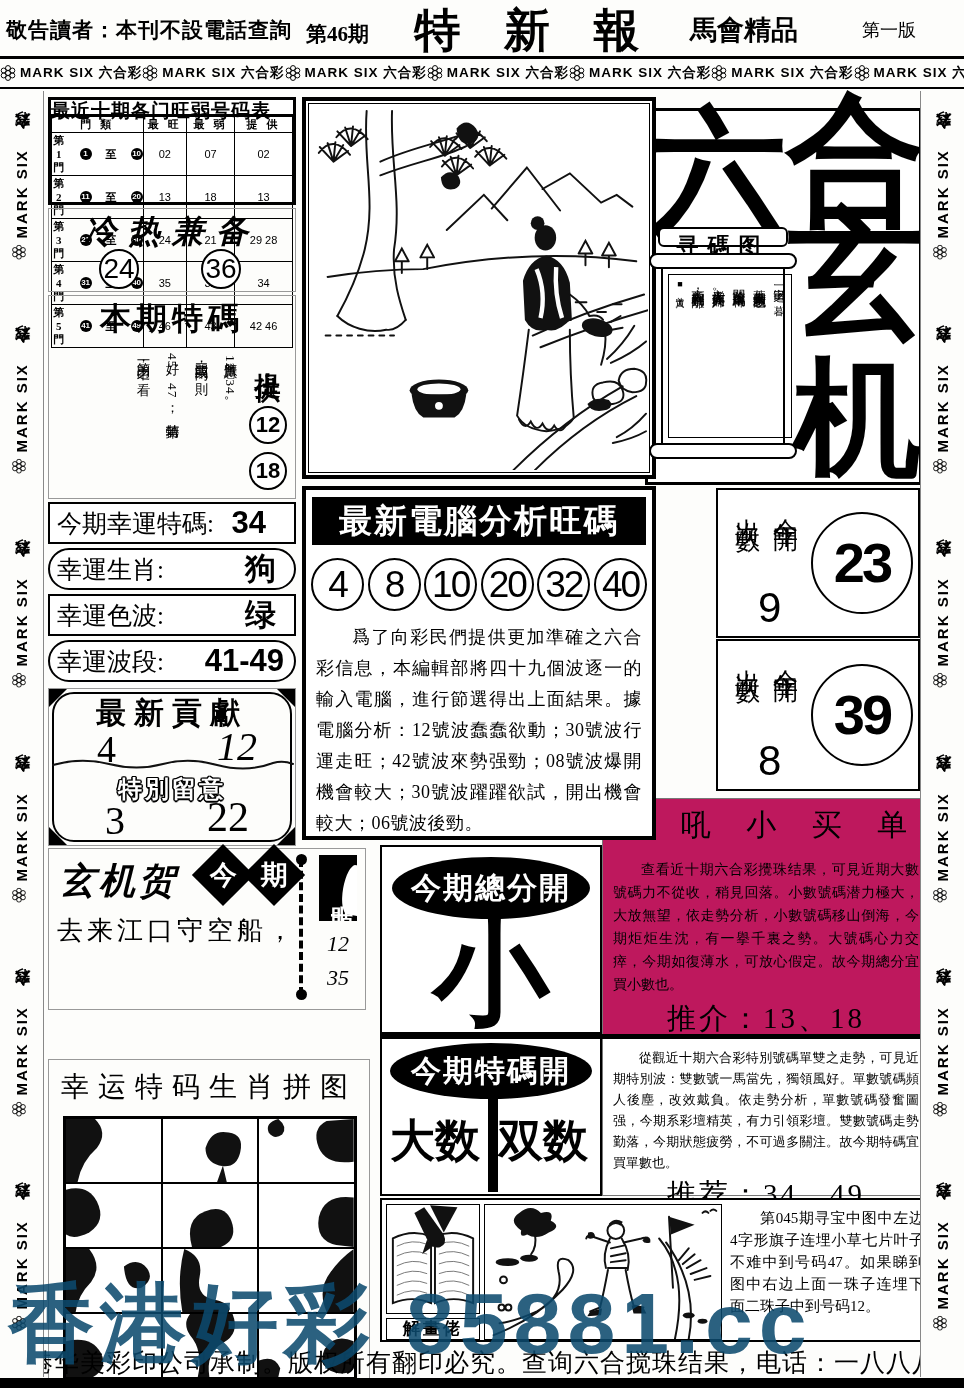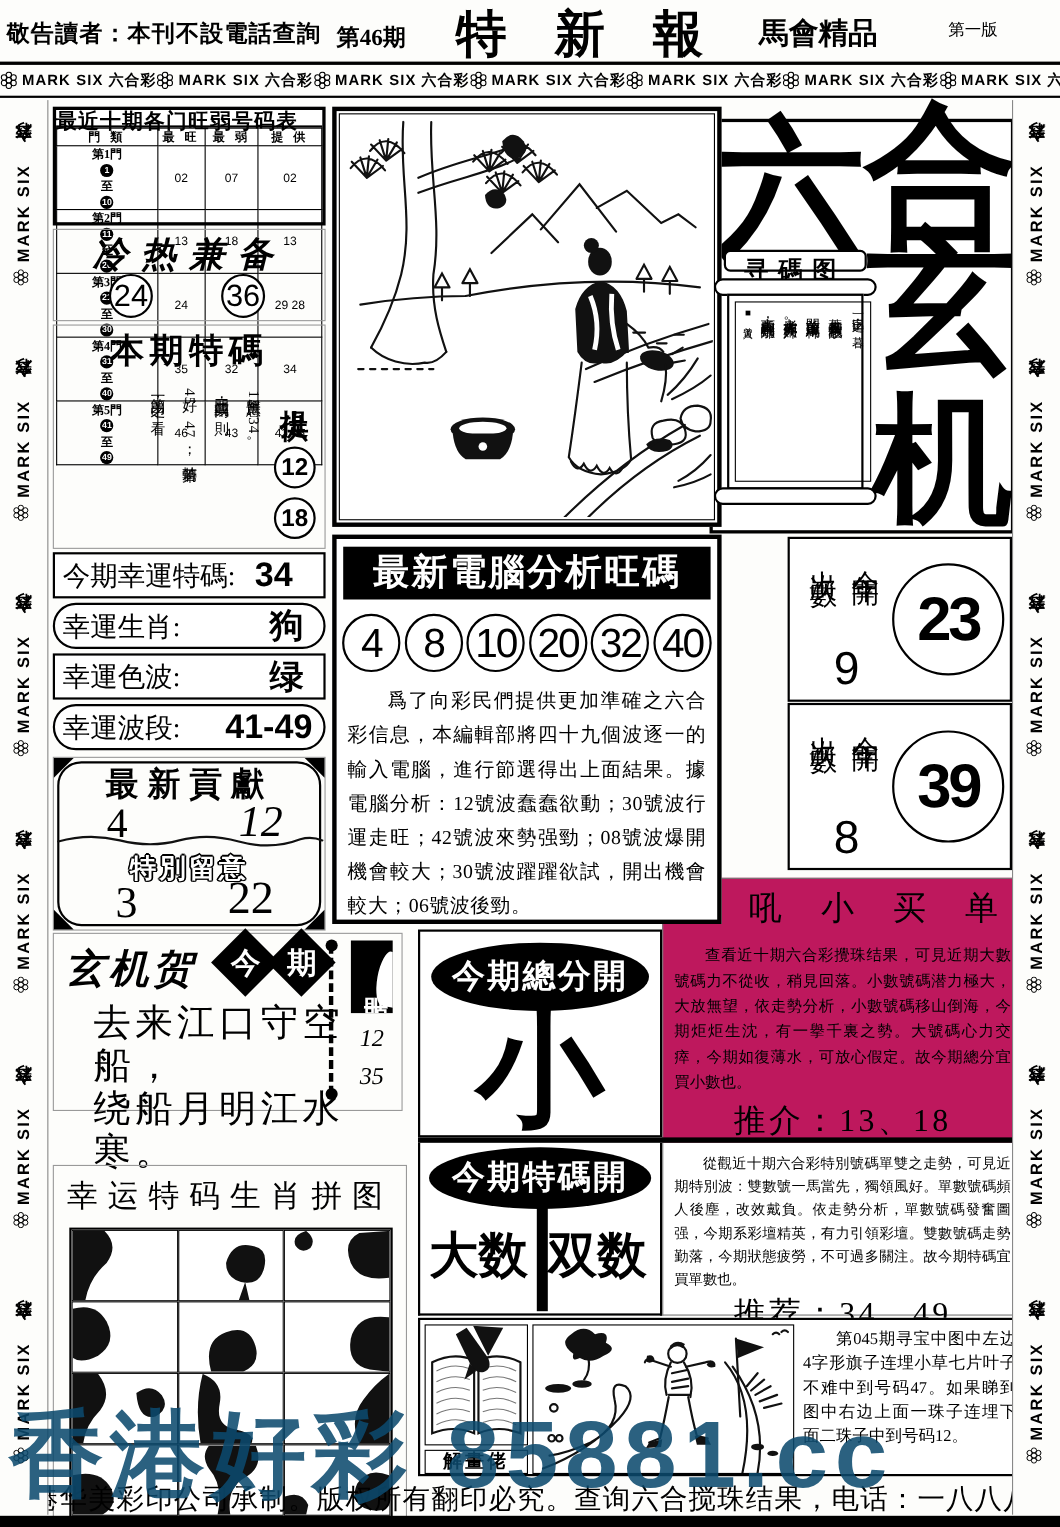--- a/index.html
+++ b/index.html
@@ -7,21 +7,21 @@
   body { position:relative; background:#fdfdfb; color:#000;
          font-family:"Liberation Serif","DejaVu Serif",serif; overflow:hidden; }
   .abs { position:absolute; }
 
   
   #hdr-notice { left:6px; top:16px; font-size:21px; font-weight:bold; letter-spacing:1px; }
   #hdr-issue  { left:306px; top:20px; font-size:21px; font-weight:bold; }
   #hdr-title  { left:392px; top:0px; width:286px; text-align:center; font-size:46px;
                 font-weight:bold; letter-spacing:16px; }
   #hdr-brand  { left:690px; top:12px; font-size:27px; font-weight:bold; }
-  #hdr-edition{ left:862px; top:18px; font-size:15px; }
+  #hdr-edition{ left:862px; top:18px; font-size:18px; }
   #hdr-rule   { left:0; top:56px; width:964px; height:3px; background:#000; }
 
   
   #marquee { left:0; top:59px; width:964px; height:30px; border-bottom:2px solid #000;
              display:flex; align-items:center; justify-content:space-around; }
   .mq-item { display:flex; align-items:center; gap:4px; font:bold 13.5px "Liberation Sans",sans-serif;
              letter-spacing:1px; white-space:nowrap; }
   .flower svg { display:inline-block; vertical-align:middle; }
 
   
@@ -32,22 +32,22 @@
   .side-item { writing-mode:vertical-rl; transform:rotate(180deg);
                font:bold 15px "Liberation Sans",sans-serif; letter-spacing:2px; white-space:nowrap; }
 
   
   #hotcold { left:48px; top:97px; width:248px; height:108px; border:3px solid #000; background:#fff; }
   #hotcold .ttl { font-size:19px; font-weight:bold; text-align:left; height:16px; line-height:22px;
                   border-bottom:2px solid #000; letter-spacing:1px; }
   #hotcold table { width:100%; border-collapse:collapse; font:11px "Liberation Sans",sans-serif; }
   #hotcold th, #hotcold td { border:1px solid #000; text-align:center; padding:0; height:13px; }
   #hotcold th { font-weight:bold; letter-spacing:3px; }
-  .gatecell { display:flex; align-items:center; justify-content:center; gap:1px;
-              font-family:"Liberation Serif",serif; font-weight:bold; font-size:11px;flex-direction:column; }
+  .gatecell { display:flex; align-items:center; justify-content:center; gap:14px;
+              font-family:"Liberation Serif",serif; font-weight:bold; font-size:11px; }
   .bnum { display:inline-block; min-width:12px; height:12px; border-radius:6px; background:#000;
           color:#fff; font:bold 8px/12px "Liberation Sans",sans-serif; padding:0 1px; }
 
   
   #coldhot { left:48px; top:208px; width:248px; height:84px; border:1px solid #999; }
   #coldhot .ttl { font-size:32px; font-weight:bold; text-align:center; letter-spacing:12px;
                   margin-top:1px; font-style:italic; }
   .num-circle { position:absolute; border:2.5px solid #000; border-radius:50%; text-align:center;
                 background:#fff; font-family:"Liberation Sans",sans-serif; }
   #ch-1 { left:50px; top:40px; width:40px; height:40px; font:28px/36px "Liberation Sans",sans-serif; }
@@ -94,21 +94,21 @@
   #cb-wave { left:2px; top:66px; }
 
   
   #mystery { left:48px; top:848px; width:318px; height:162px; border:1px solid #999; }
   #mystery .ttl { position:absolute; left:10px; top:8px; font-size:36px; font-weight:bold;
                   font-style:italic; letter-spacing:4px; }
   .dia { position:absolute; top:4px; width:44px; height:44px; background:#000; transform:rotate(45deg);
          display:flex; align-items:center; justify-content:center; }
   .dia span { transform:rotate(-45deg); color:#fff; font-size:27px; font-weight:bold; }
   #dia-1 { left:152px; } #dia-2 { left:203px; }
-  #mys-poem { position:absolute; left:8px; top:62px; font-size:34px; line-height:39px; letter-spacing:4px;margin-left:28px; }
+  #mys-poem { position:absolute; left:8px; top:62px; font-size:26px; line-height:39px; letter-spacing:4px; }
   #mys-dash { position:absolute; left:250px; top:10px; height:136px; border-left:4px dashed #000; }
   #mys-dash::before, #mys-dash::after { content:''; position:absolute; left:-7px; width:11px; height:11px;
          background:#000; border-radius:50%; }
   #mys-dash::before { top:-5px; } #mys-dash::after { bottom:-5px; }
   #mys-tip { position:absolute; left:270px; top:6px; width:38px; height:66px; background:#000; color:#fff;
              writing-mode:vertical-rl; font-size:22px; font-weight:bold; text-align:center; overflow:hidden; }
   #mys-tip::after { content:''; position:absolute; right:-6px; top:10px; width:20px; height:50px;
              background:#fff; border-radius:60% 0 0 60% / 70% 0 0 70%; transform:rotate(10deg); }
   #mys-n1 { position:absolute; left:278px; top:82px; font-size:22px; font-style:italic; }
   #mys-n2 { position:absolute; left:278px; top:116px; font-size:22px; font-style:italic; }
@@ -636,21 +636,20 @@
 <div class="abs" id="mystery">
   <div class="ttl">玄机贺</div>
   <div class="dia" id="dia-1">
       <span>今</span>
     </div>
   <div class="dia" id="dia-2">
       <span>期</span>
     </div>
   <div id="mys-poem">
     <div>去来江口守空船，</div>
-    <div>绕船月明江水寒。</div>
   </div>
   <div id="mys-dash"></div>
   <div id="mys-tip">貼士</div>
   <div id="mys-n1">12</div>
   <div id="mys-n2">35</div>
 </div>
 
 <div class="abs" id="puzzle">
   <div class="ttl">幸运特码生肖拼图</div>
   <div id="pz-grid">

